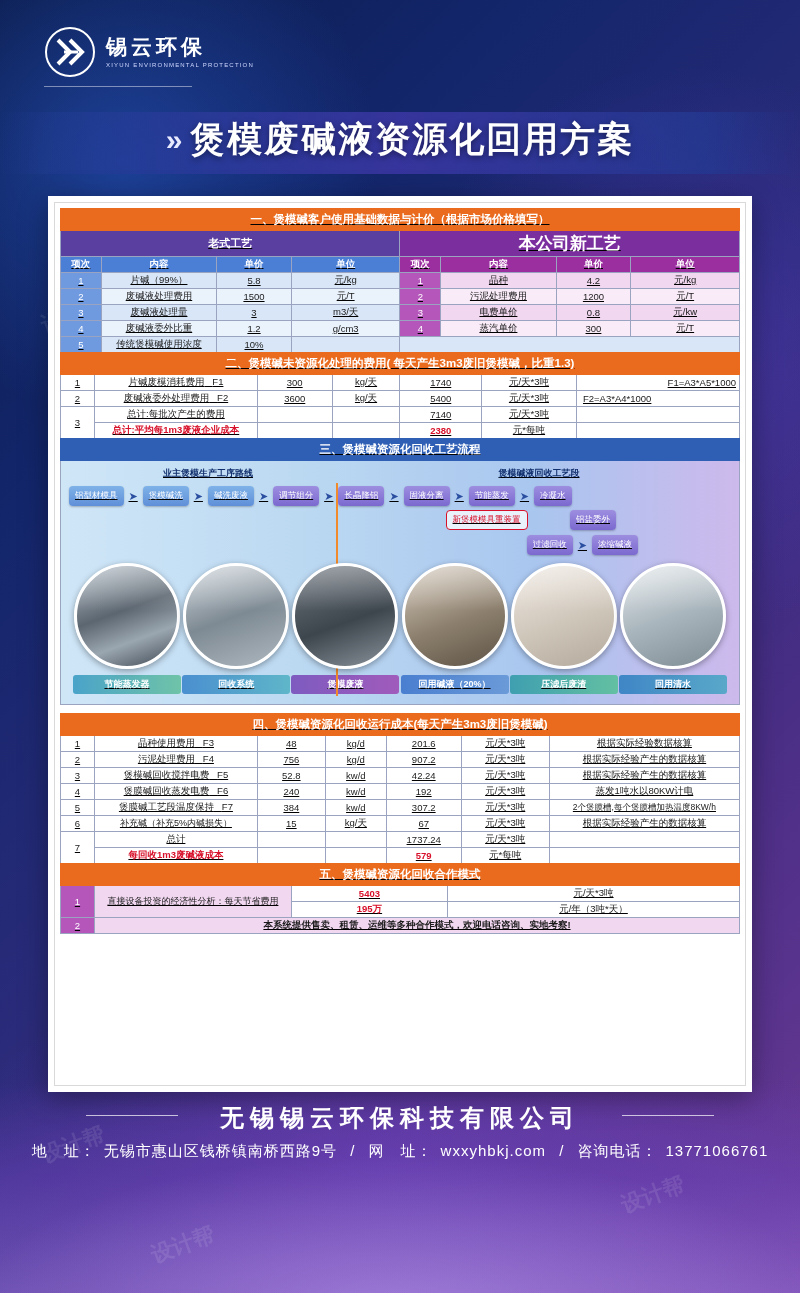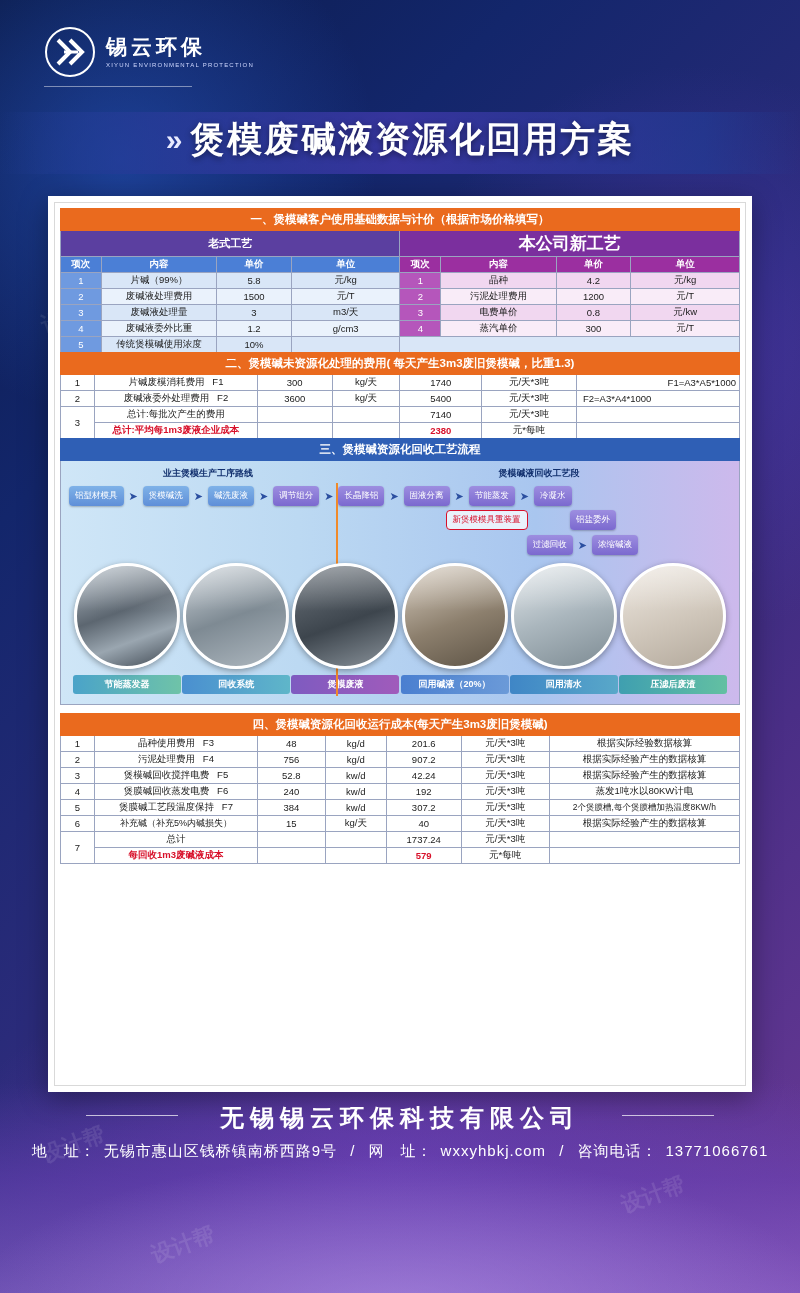--- a/index.html
+++ b/index.html
@@ -30,21 +30,21 @@
 
   .title-band{position:absolute;left:0;right:0;top:112px;height:62px;
      background:linear-gradient(90deg,rgba(20,40,110,0) 0%,rgba(35,60,150,.65) 12%,rgba(60,55,165,.85) 50%,rgba(35,60,150,.65) 88%,rgba(20,40,110,0) 100%);}
   .title-row{position:absolute;left:0;right:0;top:116px;display:flex;align-items:center;justify-content:center;gap:14px;}
   .chev{color:#e8eaff;font-size:30px;font-weight:bold;letter-spacing:-6px;}
   .main-title{color:#ffffff;font-size:35px;font-weight:bold;letter-spacing:2px;
      text-shadow:0 2px 6px rgba(0,0,0,.45);font-family:"DejaVu Sans",sans-serif;}
 
   
   .card{position:absolute;left:48px;top:196px;width:704px;height:896px;background:#ffffff;
-        box-shadow:0 6px 26px rgba(0,0,0,.35);padding:6px;box-sizing:border-box;}
+        box-shadow:0 6px 26px rgba(0,0,0,.35);padding:6px;box-sizing:border-box;text-decoration:underline;}
   .inner{width:100%;height:100%;box-sizing:border-box;border:1px solid #d9d9d9;padding:5px;}
 
   table{border-collapse:collapse;width:100%;font-size:9.5px;}
   td,th{border:1px solid #9aa4c0;padding:1px 3px;text-align:center;color:#1b1b1b;}
 
   .sec-head{background:#ea6a1e;color:#fff;font-weight:bold;font-size:11.5px;padding:3px 0;border:1px solid #ea6a1e;}
   .sec-head-blue{background:#2f5fb5;color:#fff;font-weight:bold;font-size:11.5px;padding:3px 0;border:1px solid #2f5fb5;}
 
   .hdr-old{background:#5b3fa0;color:#fff;font-weight:bold;font-size:11px;}
   .hdr-new{background:#7b2f9e;color:#fff;font-weight:bold;font-size:17px;}
@@ -335,30 +335,30 @@
             </div>
         <div class="cap b3">煲模废液</div>
       </div>
       <div class="photo-item">
         <div class="circle p4">
               <div class="pgloss"></div>
             </div>
         <div class="cap b4">回用碱液（20%）</div>
       </div>
       <div class="photo-item">
+        <div class="circle p6">
+              <div class="pgloss"></div>
+            </div>
+        <div class="cap b6">压滤后废渣</div>
+      </div>
+      <div class="photo-item">
         <div class="circle p5">
               <div class="pgloss"></div>
             </div>
         <div class="cap b5">回用清水</div>
-      </div>
-      <div class="photo-item">
-        <div class="circle p6">
-              <div class="pgloss"></div>
-            </div>
-        <div class="cap b6">压滤后废渣</div>
       </div>
     </div>
   </div>
 
   <table style="margin-top:8px">
     <tbody>
           <tr>
             <td class="sec-head" colspan="7">四、煲模碱资源化回收运行成本(每天产生3m3废旧煲模碱)</td>
           </tr>
     <tr>
@@ -419,21 +419,21 @@
       <td>kw/d</td>
       <td>307.2</td>
       <td>元/天*3吨</td>
       <td style="font-size:8.5px">2个煲膜槽,每个煲膜槽加热温度8KW/h</td>
     </tr>
     <tr>
       <td>6</td>
       <td style="font-size:9px">补充碱（补充5%内碱损失）</td>
       <td>15</td>
       <td>kg/天</td>
-      <td>40</td>
+      <td>67</td>
       <td>元/天*3吨</td>
       <td>根据实际经验产生的数据核算</td>
     </tr>
     <tr>
       <td rowspan="2">7</td>
       <td>总计</td>
       <td></td>
       <td></td>
       <td>1737.24</td>
       <td>元/天*3吨</td>
@@ -443,20 +443,41 @@
       <td class="red">每回收1m3废碱液成本</td>
       <td></td>
       <td></td>
       <td class="red">579</td>
       <td>元*每吨</td>
       <td></td>
     </tr>
   </tbody>
       </table>
 
+  <table style="margin-top:-1px">
+    <tbody>
+          <tr>
+            <td class="sec-head" colspan="4">五、煲模碱资源化回收合作模式</td>
+          </tr>
+    <tr>
+      <td class="idx-new" rowspan="2" style="width:5%">1</td>
+      <td class="cell-new" rowspan="2" style="width:29%;font-size:9px">直接设备投资的经济性分析：每天节省费用</td>
+      <td class="red" style="width:23%">5403</td>
+      <td style="width:43%">元/天*3吨</td>
+    </tr>
+    <tr>
+      <td class="red">195万</td>
+      <td>元/年（3吨*天）</td>
+    </tr>
+    <tr>
+      <td class="idx-new">2</td>
+      <td class="cell-new" colspan="3" style="font-weight:bold">本系统提供售卖、租赁、运维等多种合作模式，欢迎电话咨询、实地考察!</td>
+    </tr>
+  </tbody>
+      </table>
 
  </div>
 </div>
 
 <div class="comp-line l"></div>
 <div class="comp-line r"></div>
 <div class="company">无锡锡云环保科技有限公司</div>
 <div class="contact">
   <span>地　址：</span><span>无锡市惠山区钱桥镇南桥西路9号</span>
   <span>/</span>

